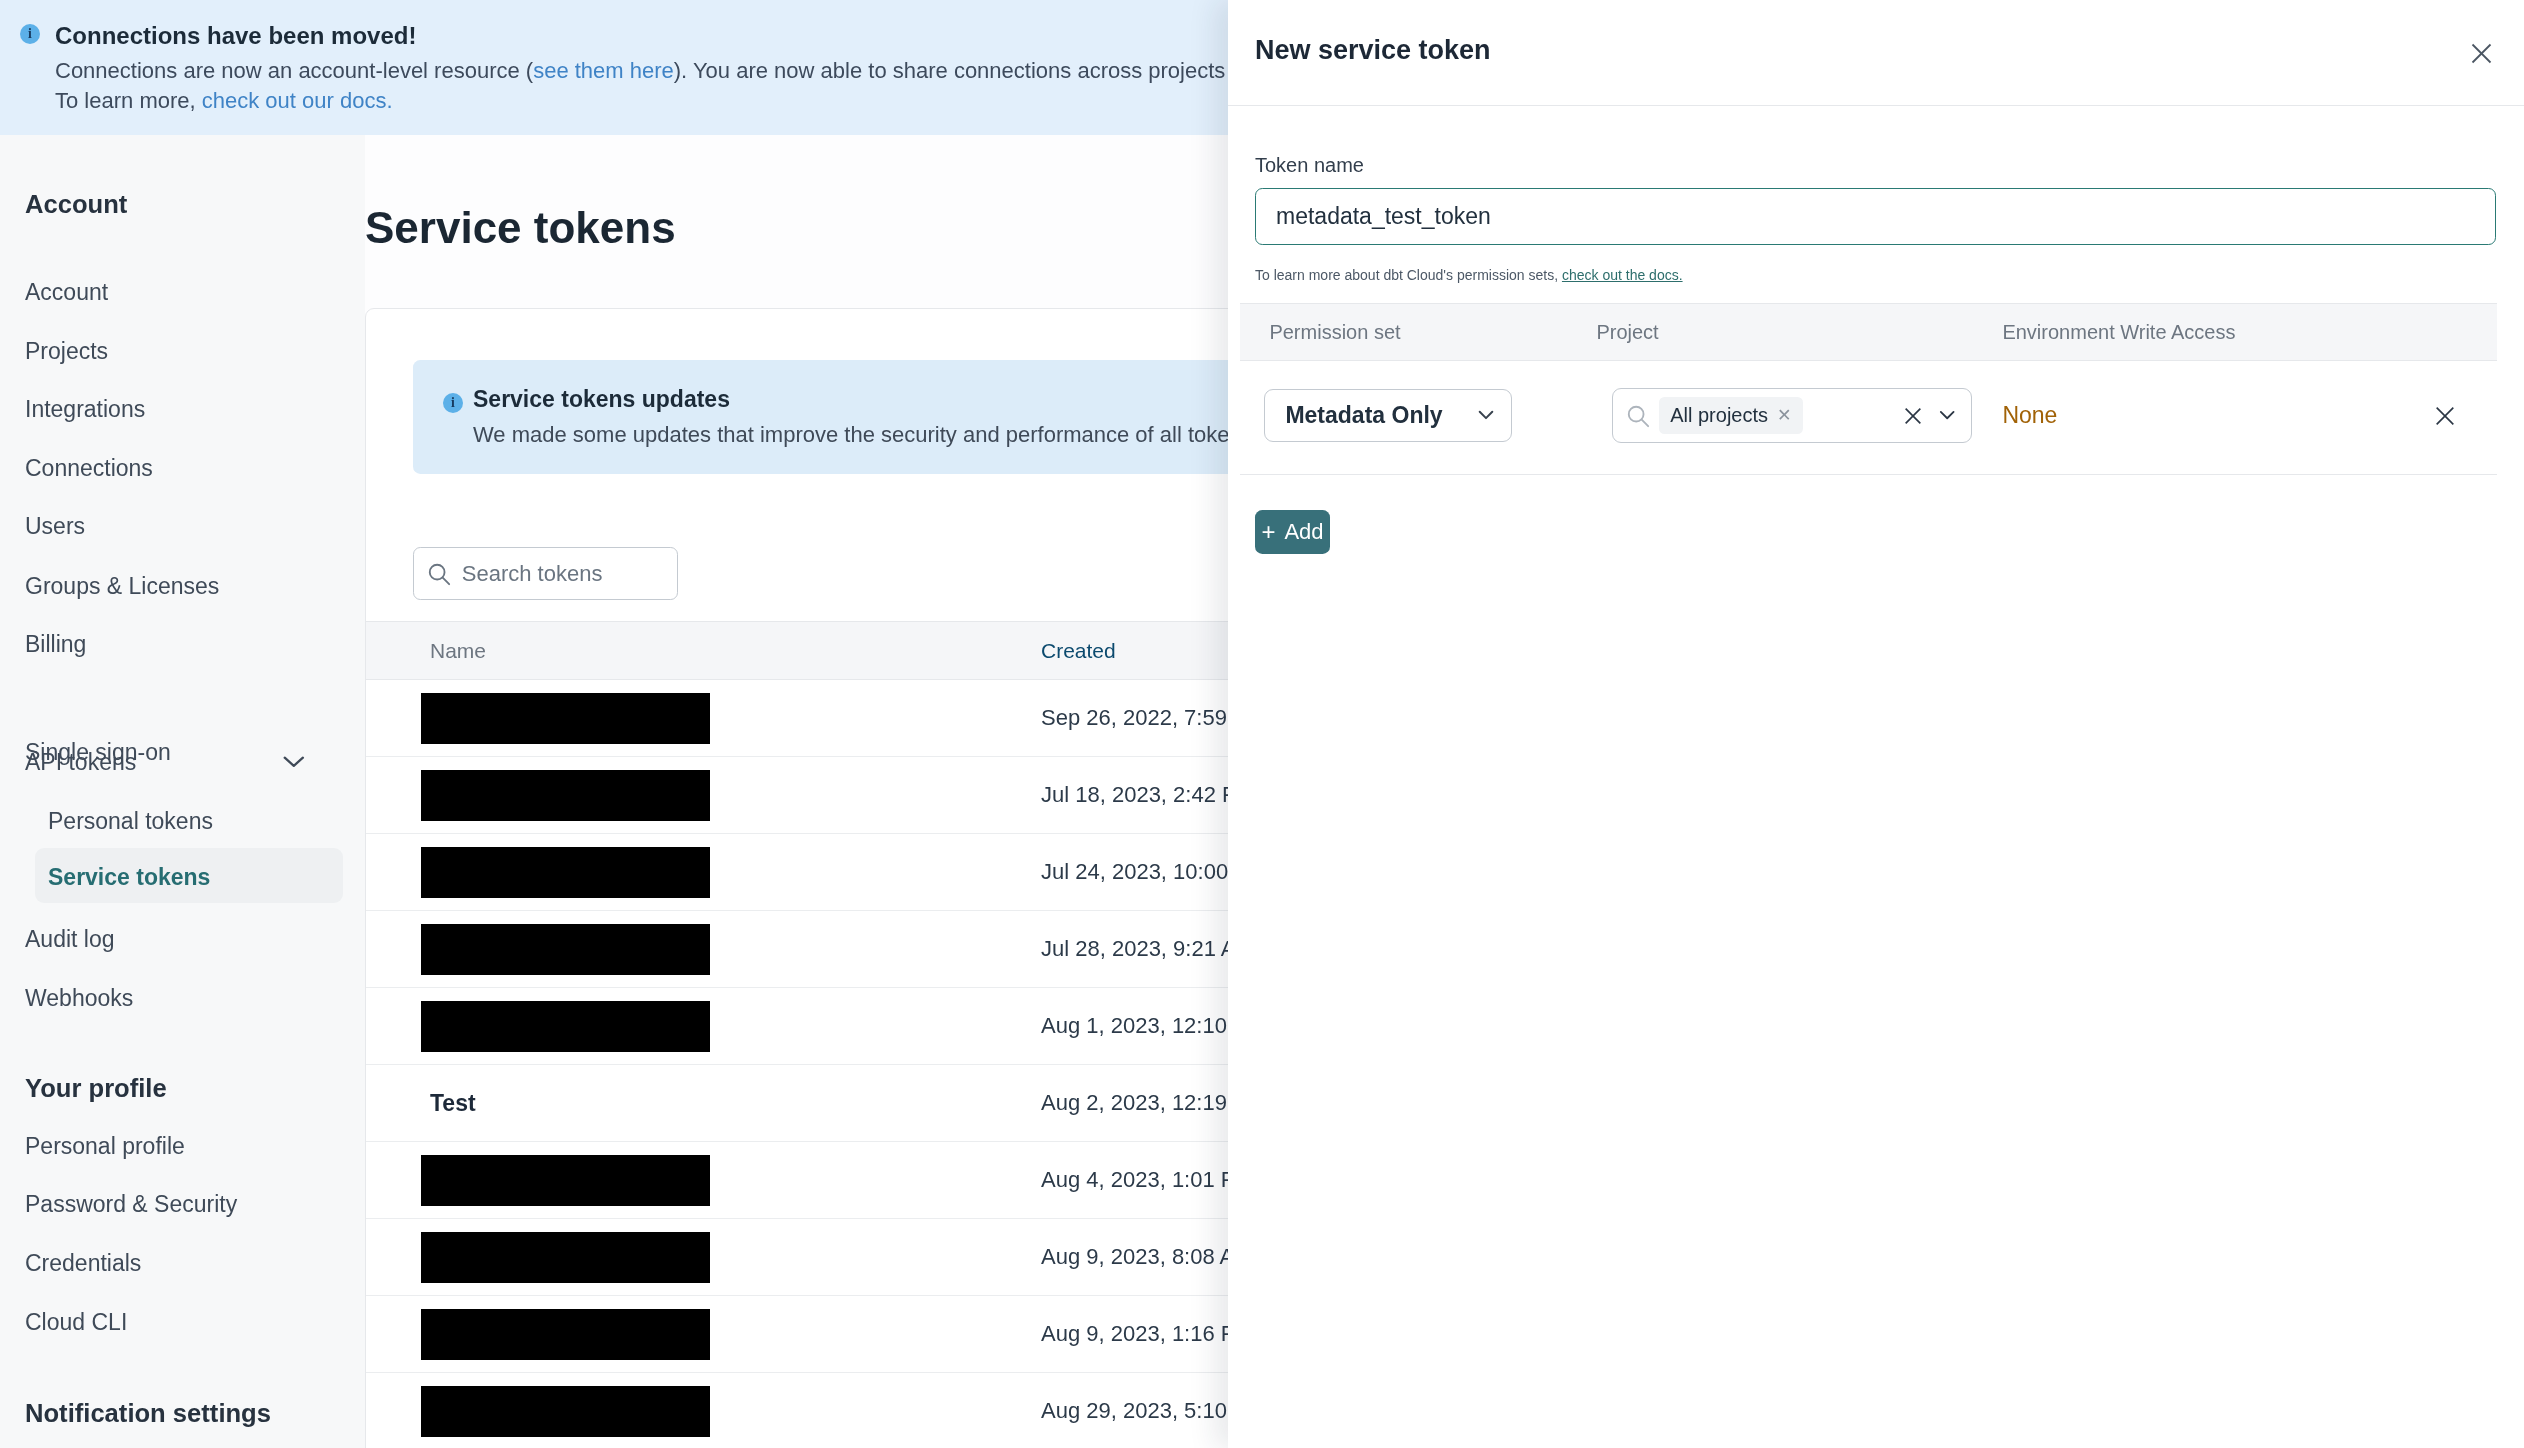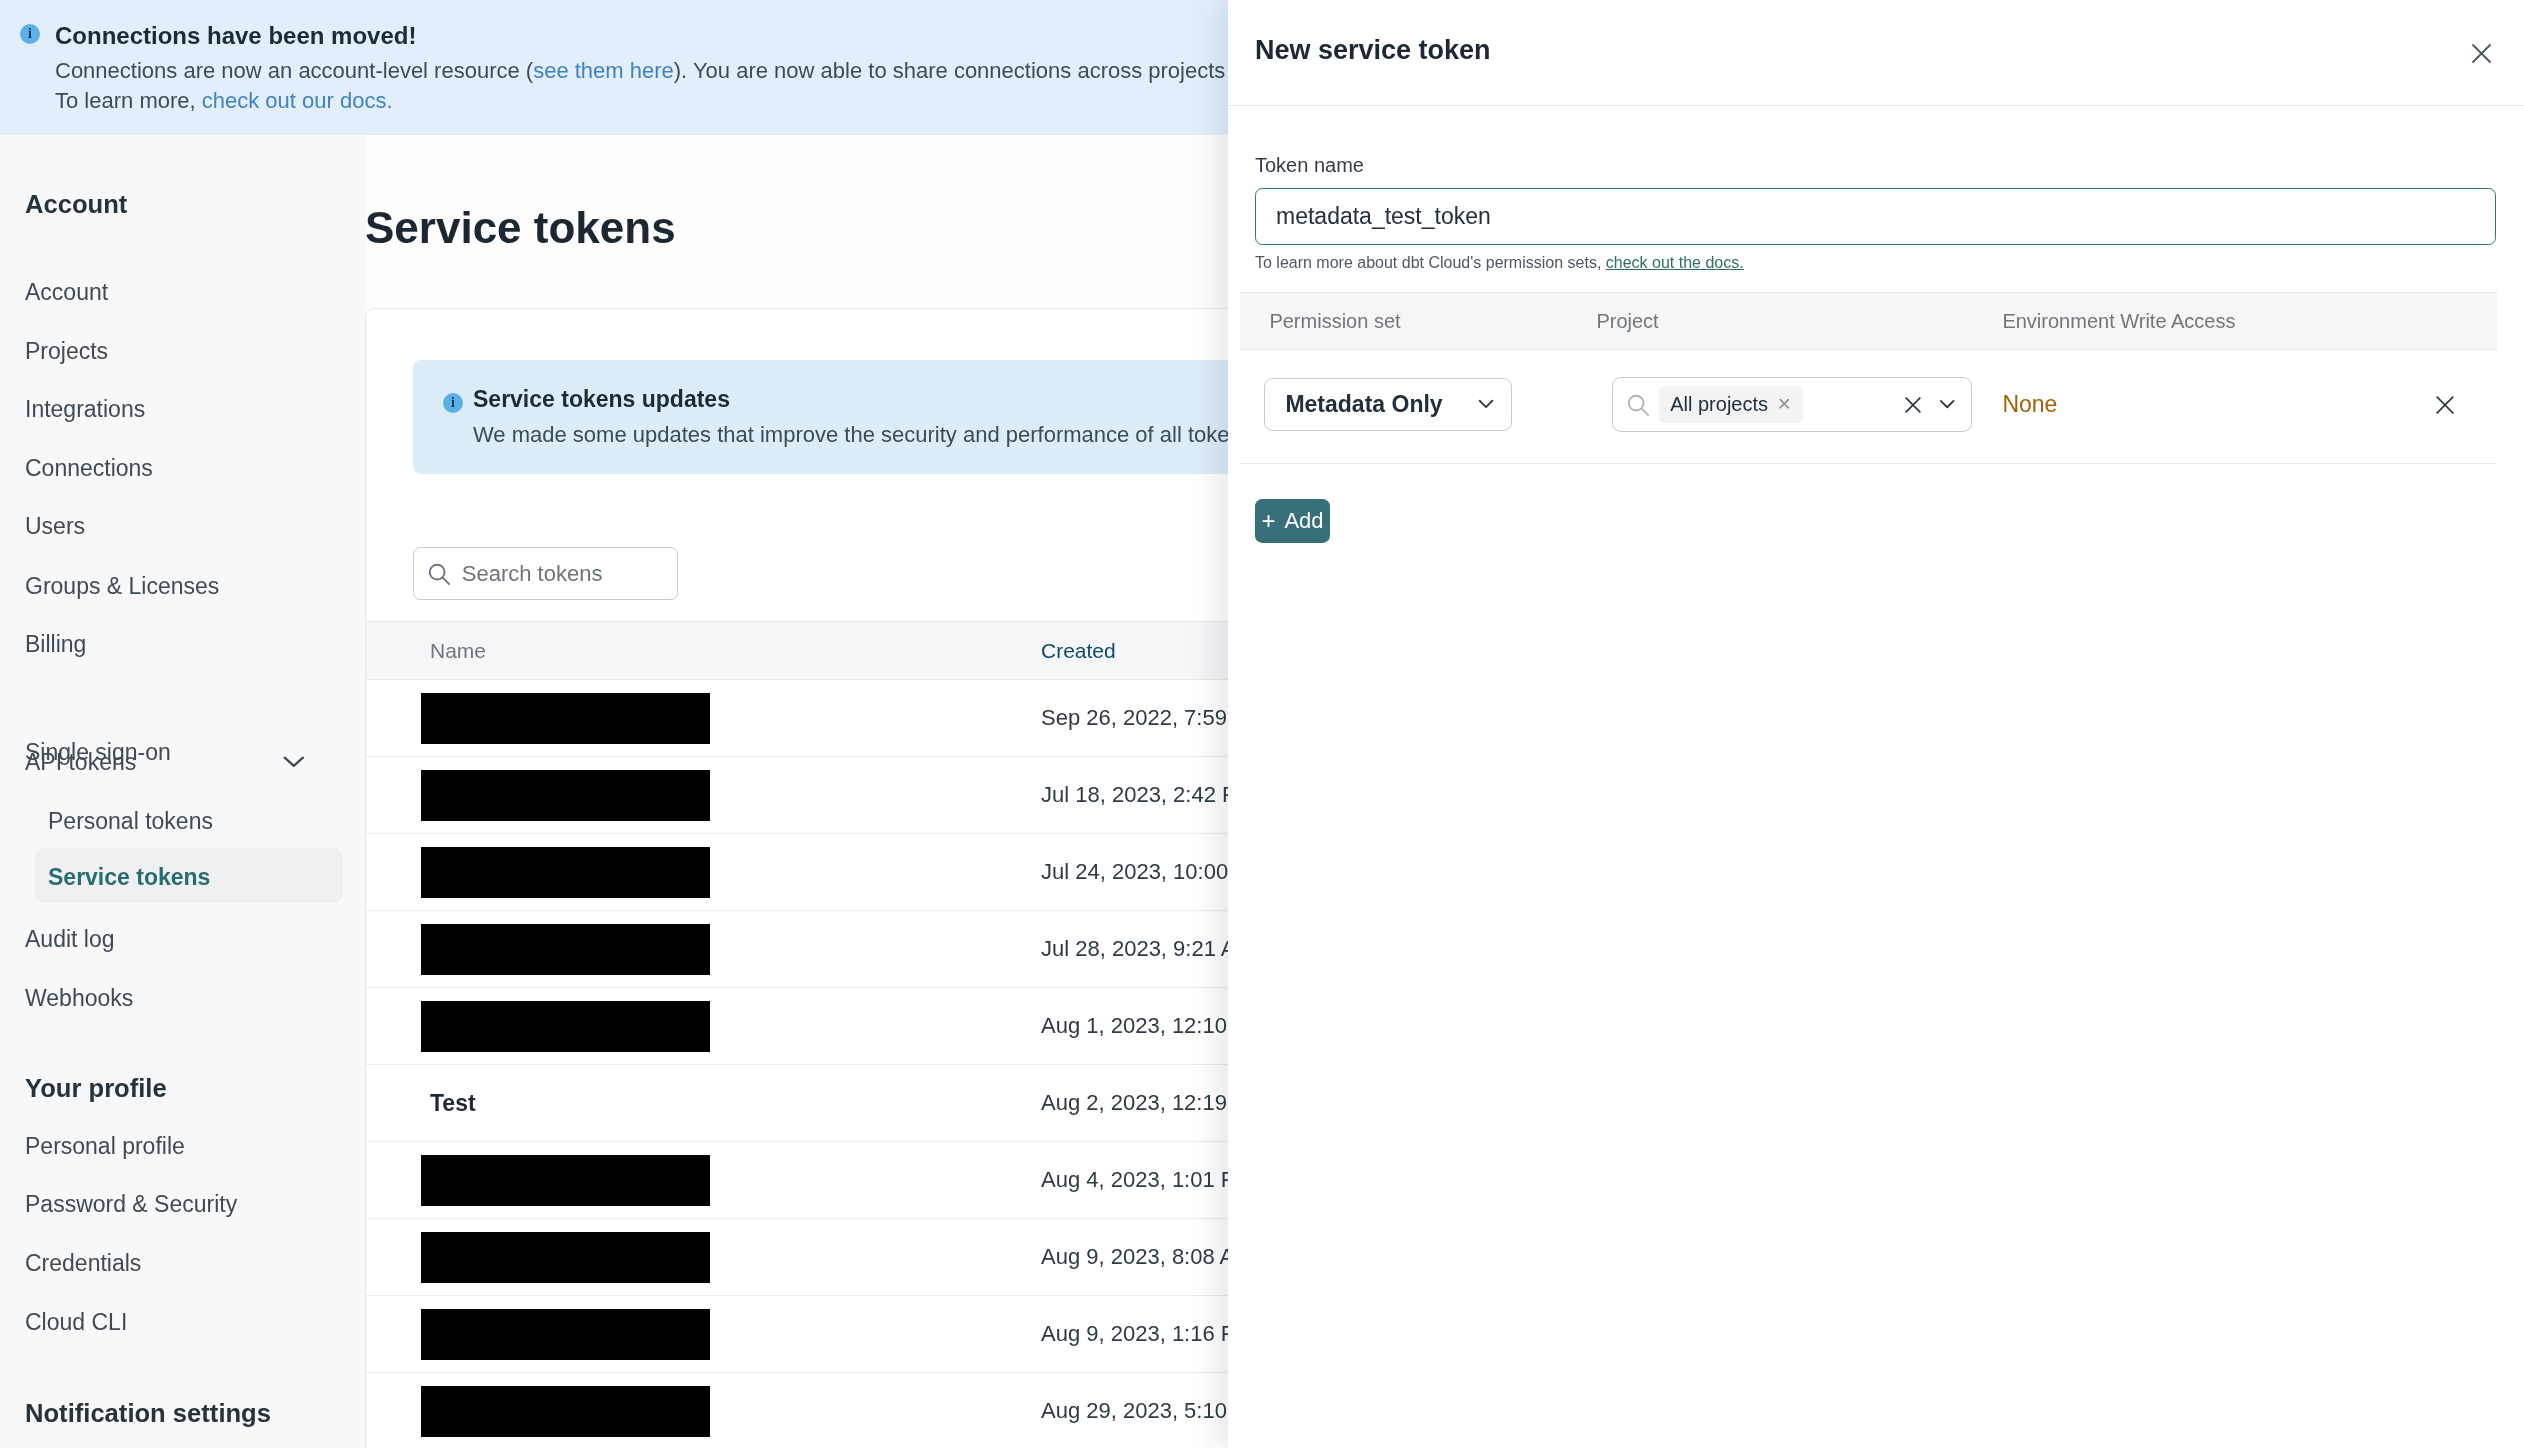--- a/index.html
+++ b/index.html
@@ -67,21 +67,21 @@
   .drawer-header { position:relative; height:106px; border-bottom:0.9px solid #e6e8eb; }
   .drawer-title { position:absolute; left:27px; top:35px; font-size:27px; font-weight:700; color:#1d2836; }
   .drawer-close { position:absolute; right:24px; top:33px; width:40px; height:40px;
     display:flex; align-items:center; justify-content:center; cursor:pointer; }
 
   .drawer-body { position:relative; padding:0 27px; }
   .field-label { margin-top:48px; font-size:20px; color:#323e4c; }
   .token-input { margin-top:11px; width:1241px; height:57px; border:1.8px solid #2a7a74;
     border-radius:7.3px; font-size:23px; color:#22303e; padding:0 20px; outline:none;
     font-family:"Liberation Sans", sans-serif; }
-  .hint { margin-top:9px; font-size:16px; color:#4c5866; }
+  .hint { margin-top:22px; font-size:14px; color:#4c5866; }
   .teal-link { color:#2d6e6c; text-decoration:underline; cursor:pointer; }
 
   .perm-grid-head { margin-top:20px; margin-left:-14.6px; width:1257px; height:58px;
     background:#f5f6f8; border-top:0.9px solid #e6e8eb; border-bottom:0.9px solid #e6e8eb;
     display:flex; align-items:center; }
   .pg-col1 { width:356px; padding-left:29px; }
   .pg-col2 { width:406px; }
   .pg-col3 { flex:1; }
   .pg-head-label { font-size:20px; color:#6d7681; }
   .perm-row { margin-left:-14.6px; width:1257px; padding:27px 0 31px 0;

